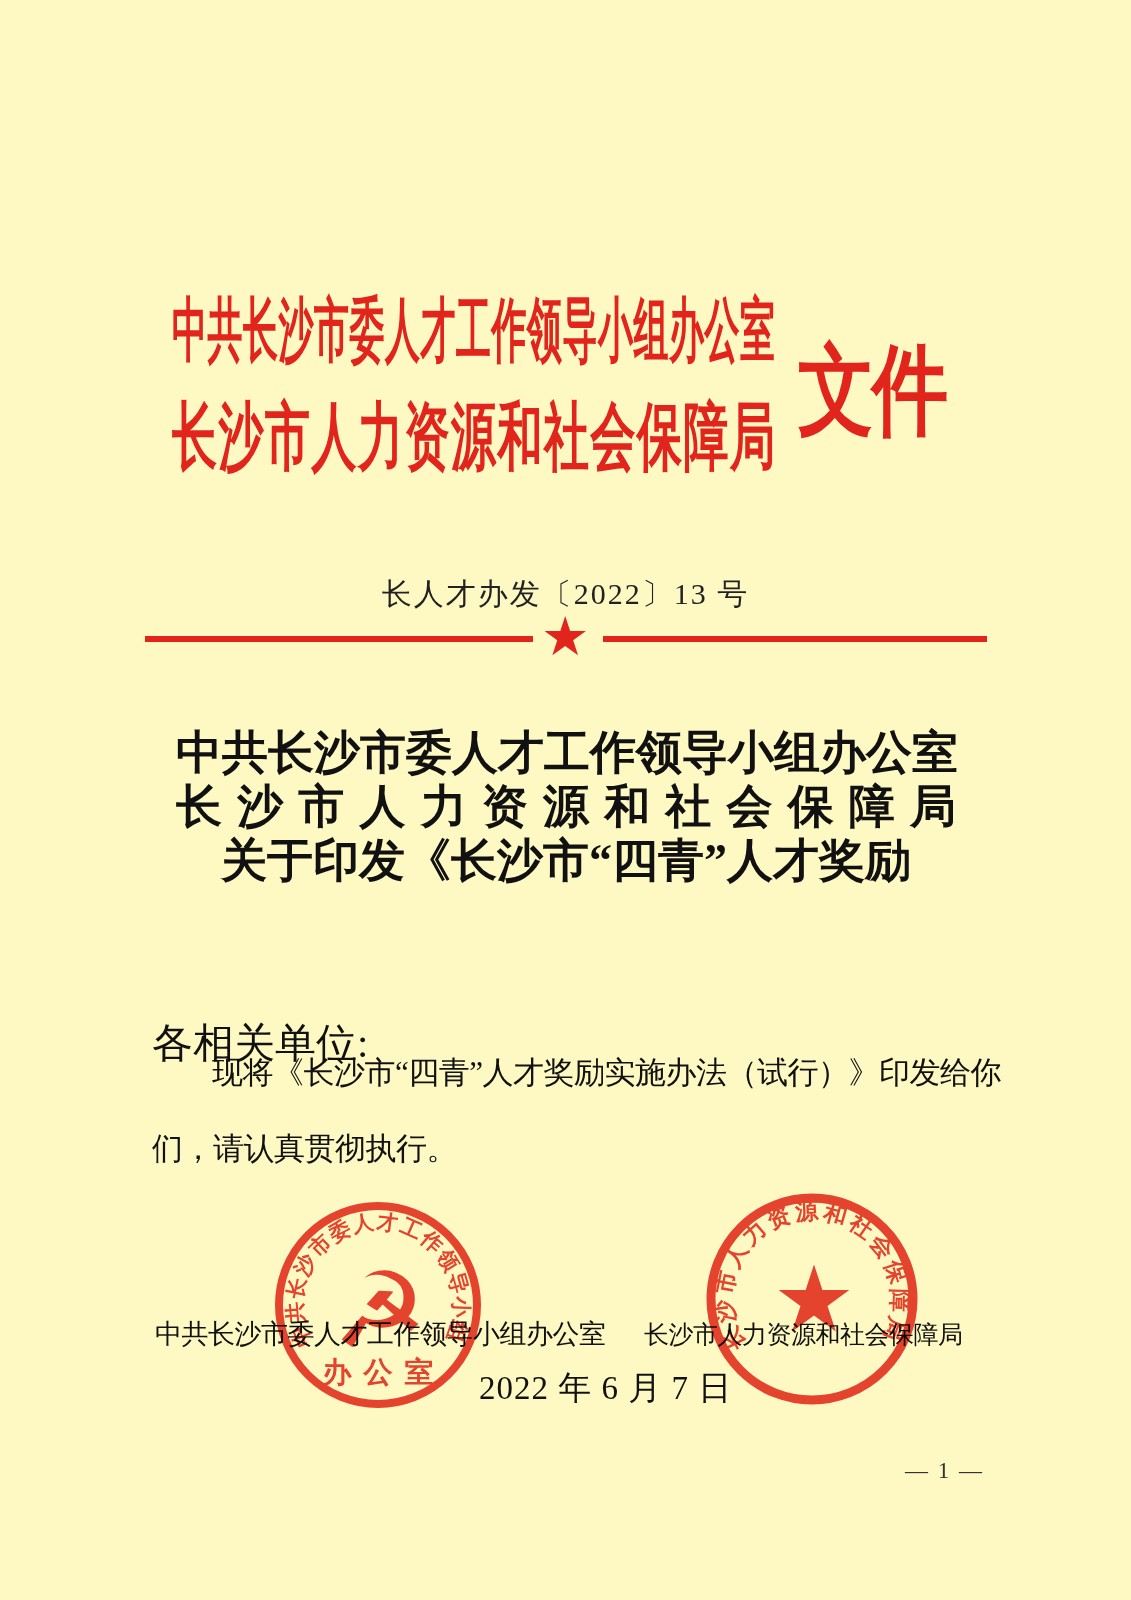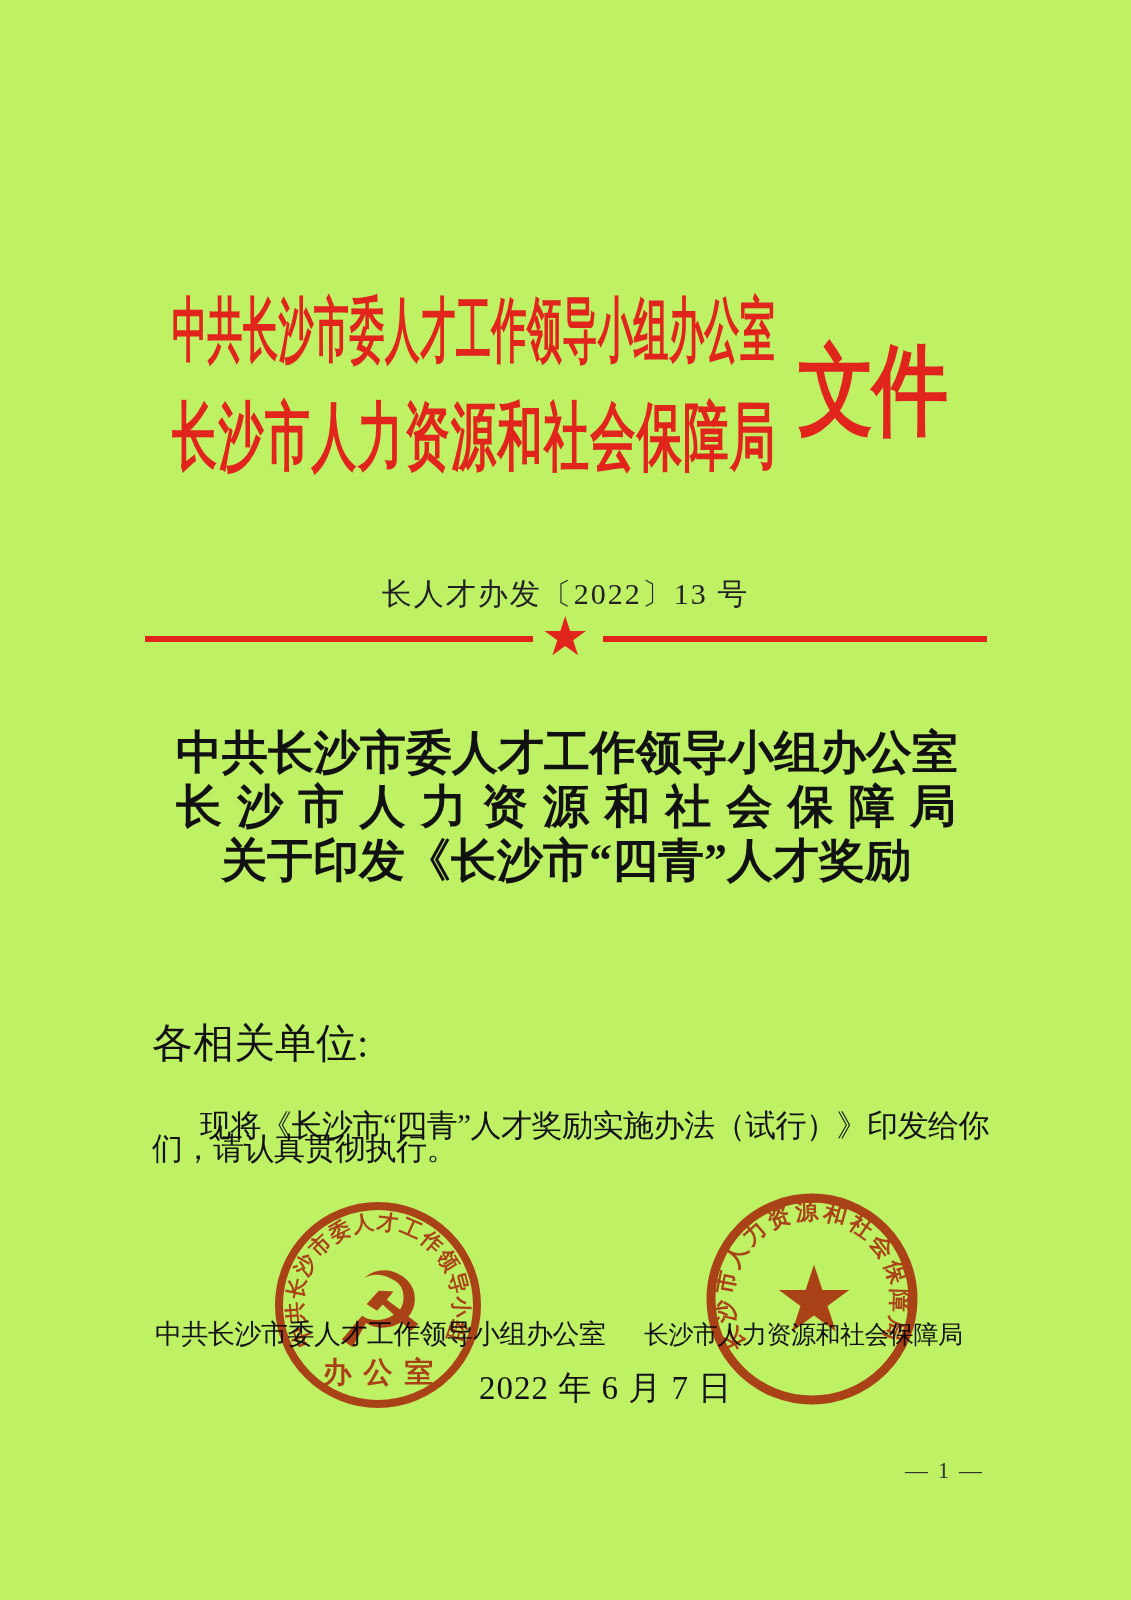--- a/index.html
+++ b/index.html
@@ -1,19 +1,19 @@
 <!DOCTYPE html>
 <html><head>
 <meta charset="utf-8">
 <style>
   html,body{margin:0;padding:0;background:#ffffff;}
   .page{
     position:relative;
     width:1131px;height:1600px;
-    background:#bef264;
+    background:#fef9c3;
     font-family:"Liberation Serif","DejaVu Serif",serif;
     overflow:hidden;
   }
   .abs{position:absolute;}
   
   .org-line1{
     left:172px;top:296px;
     font-size:35px;font-weight:bold;color:#e1251d;
     line-height:1;letter-spacing:0.5px;white-space:nowrap;
     transform:scaleY(2.0);transform-origin:0 0;
@@ -53,21 +53,21 @@
     line-height:54px;text-align:center;
   }
   .title .t-line{white-space:nowrap;}
   .title .t-justify{
     white-space:normal;
     text-align:justify;text-align-last:justify;
   }
   
   .salutation{left:152px;top:1016px;font-size:41px;color:#111;white-space:nowrap;}
   .para-line{left:152px;font-size:31px;color:#111;white-space:nowrap;letter-spacing:-0.5px;}
-  .para-line1{top:1105px;margin-left:48px;}
+  .para-line1{top:1052px;margin-left:60px;}
   .para-line2{top:1128px;}
   
   .sig-left{left:155px;top:1316px;font-size:27px;color:#111;letter-spacing:-0.5px;white-space:nowrap;}
   .sig-right{left:644px;top:1318px;font-size:25px;color:#111;letter-spacing:-0.5px;white-space:nowrap;}
   .date-line{left:479px;top:1366px;font-size:33px;color:#111;letter-spacing:1px;white-space:nowrap;}
   
   .page-number{left:905px;top:1458px;font-size:23px;color:#333;letter-spacing:2px;white-space:nowrap;}
   
   .seal{mix-blend-mode:multiply;opacity:0.92;}
   .seal text{font-family:"Liberation Serif","DejaVu Serif",serif;font-weight:bold;}

